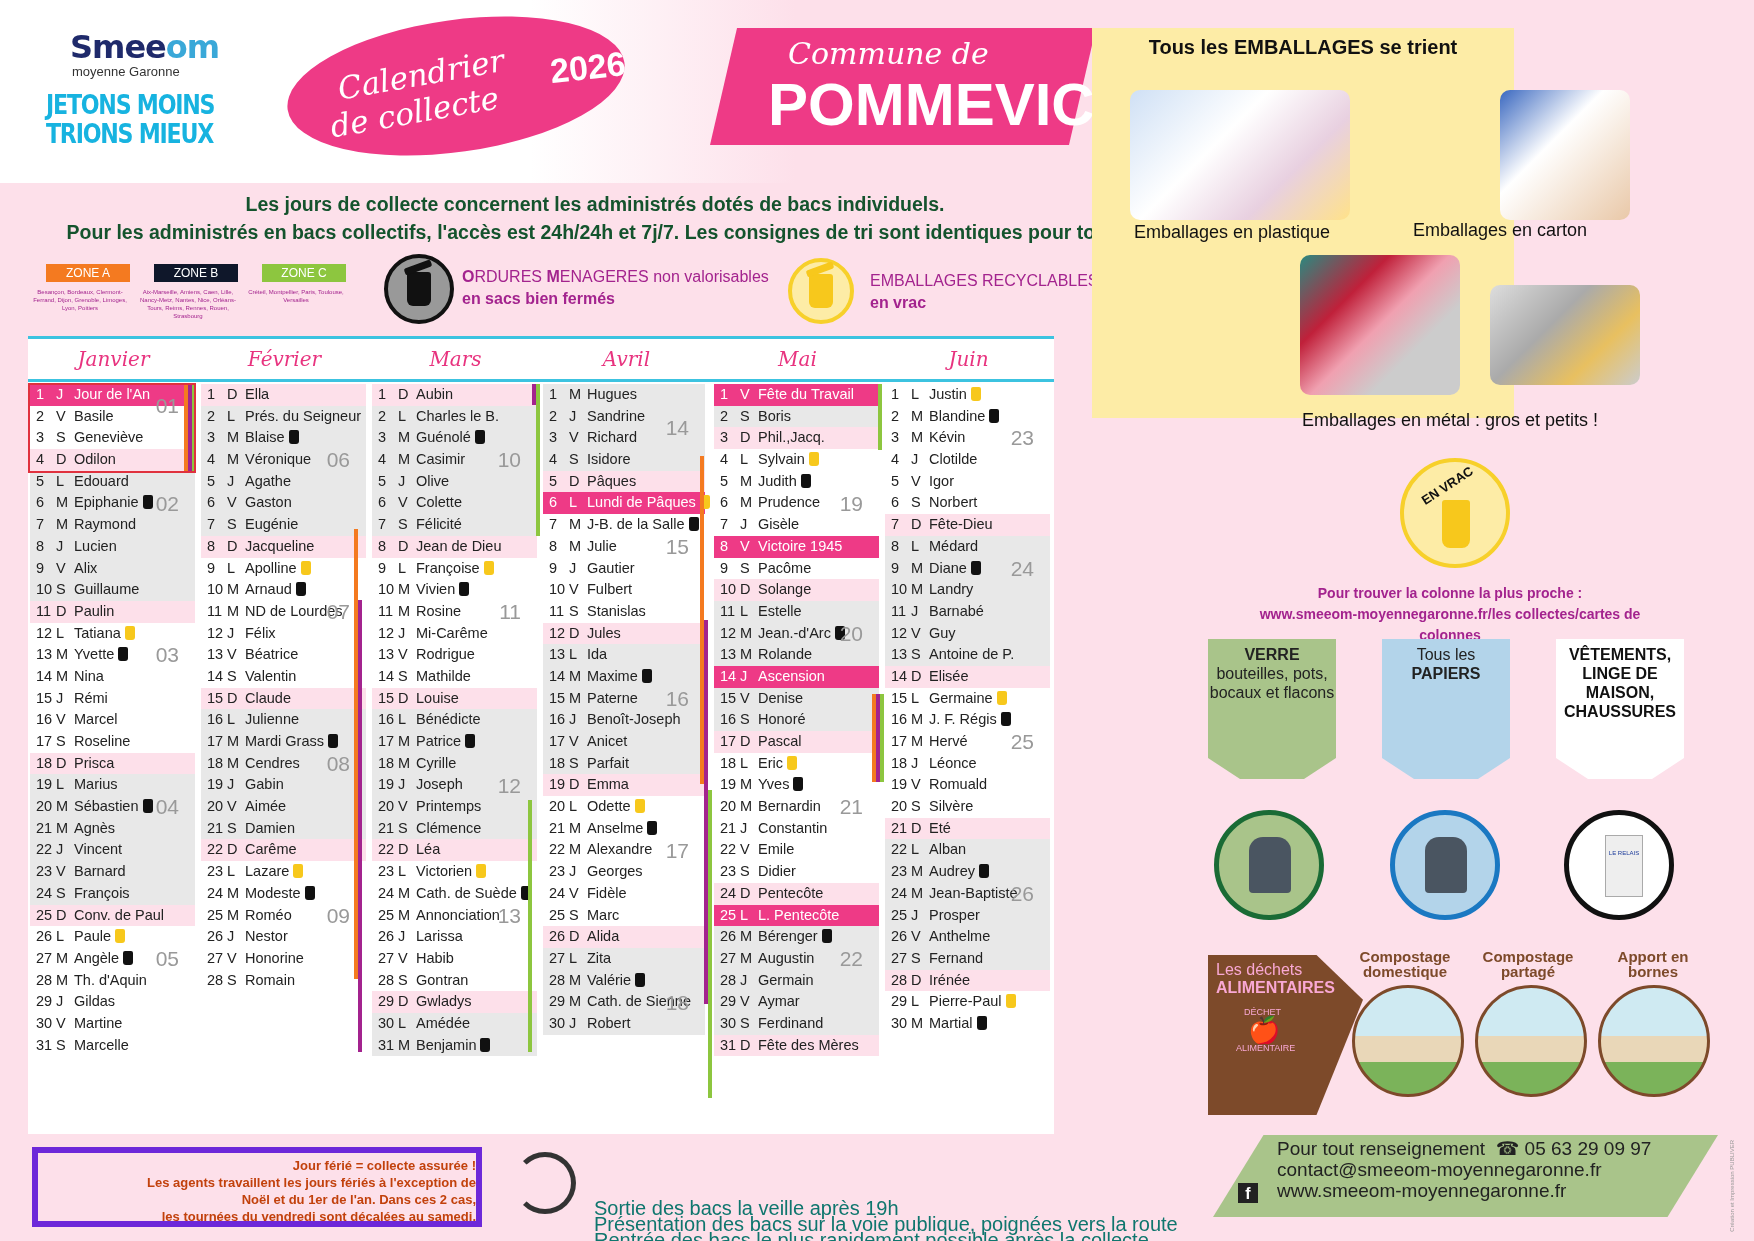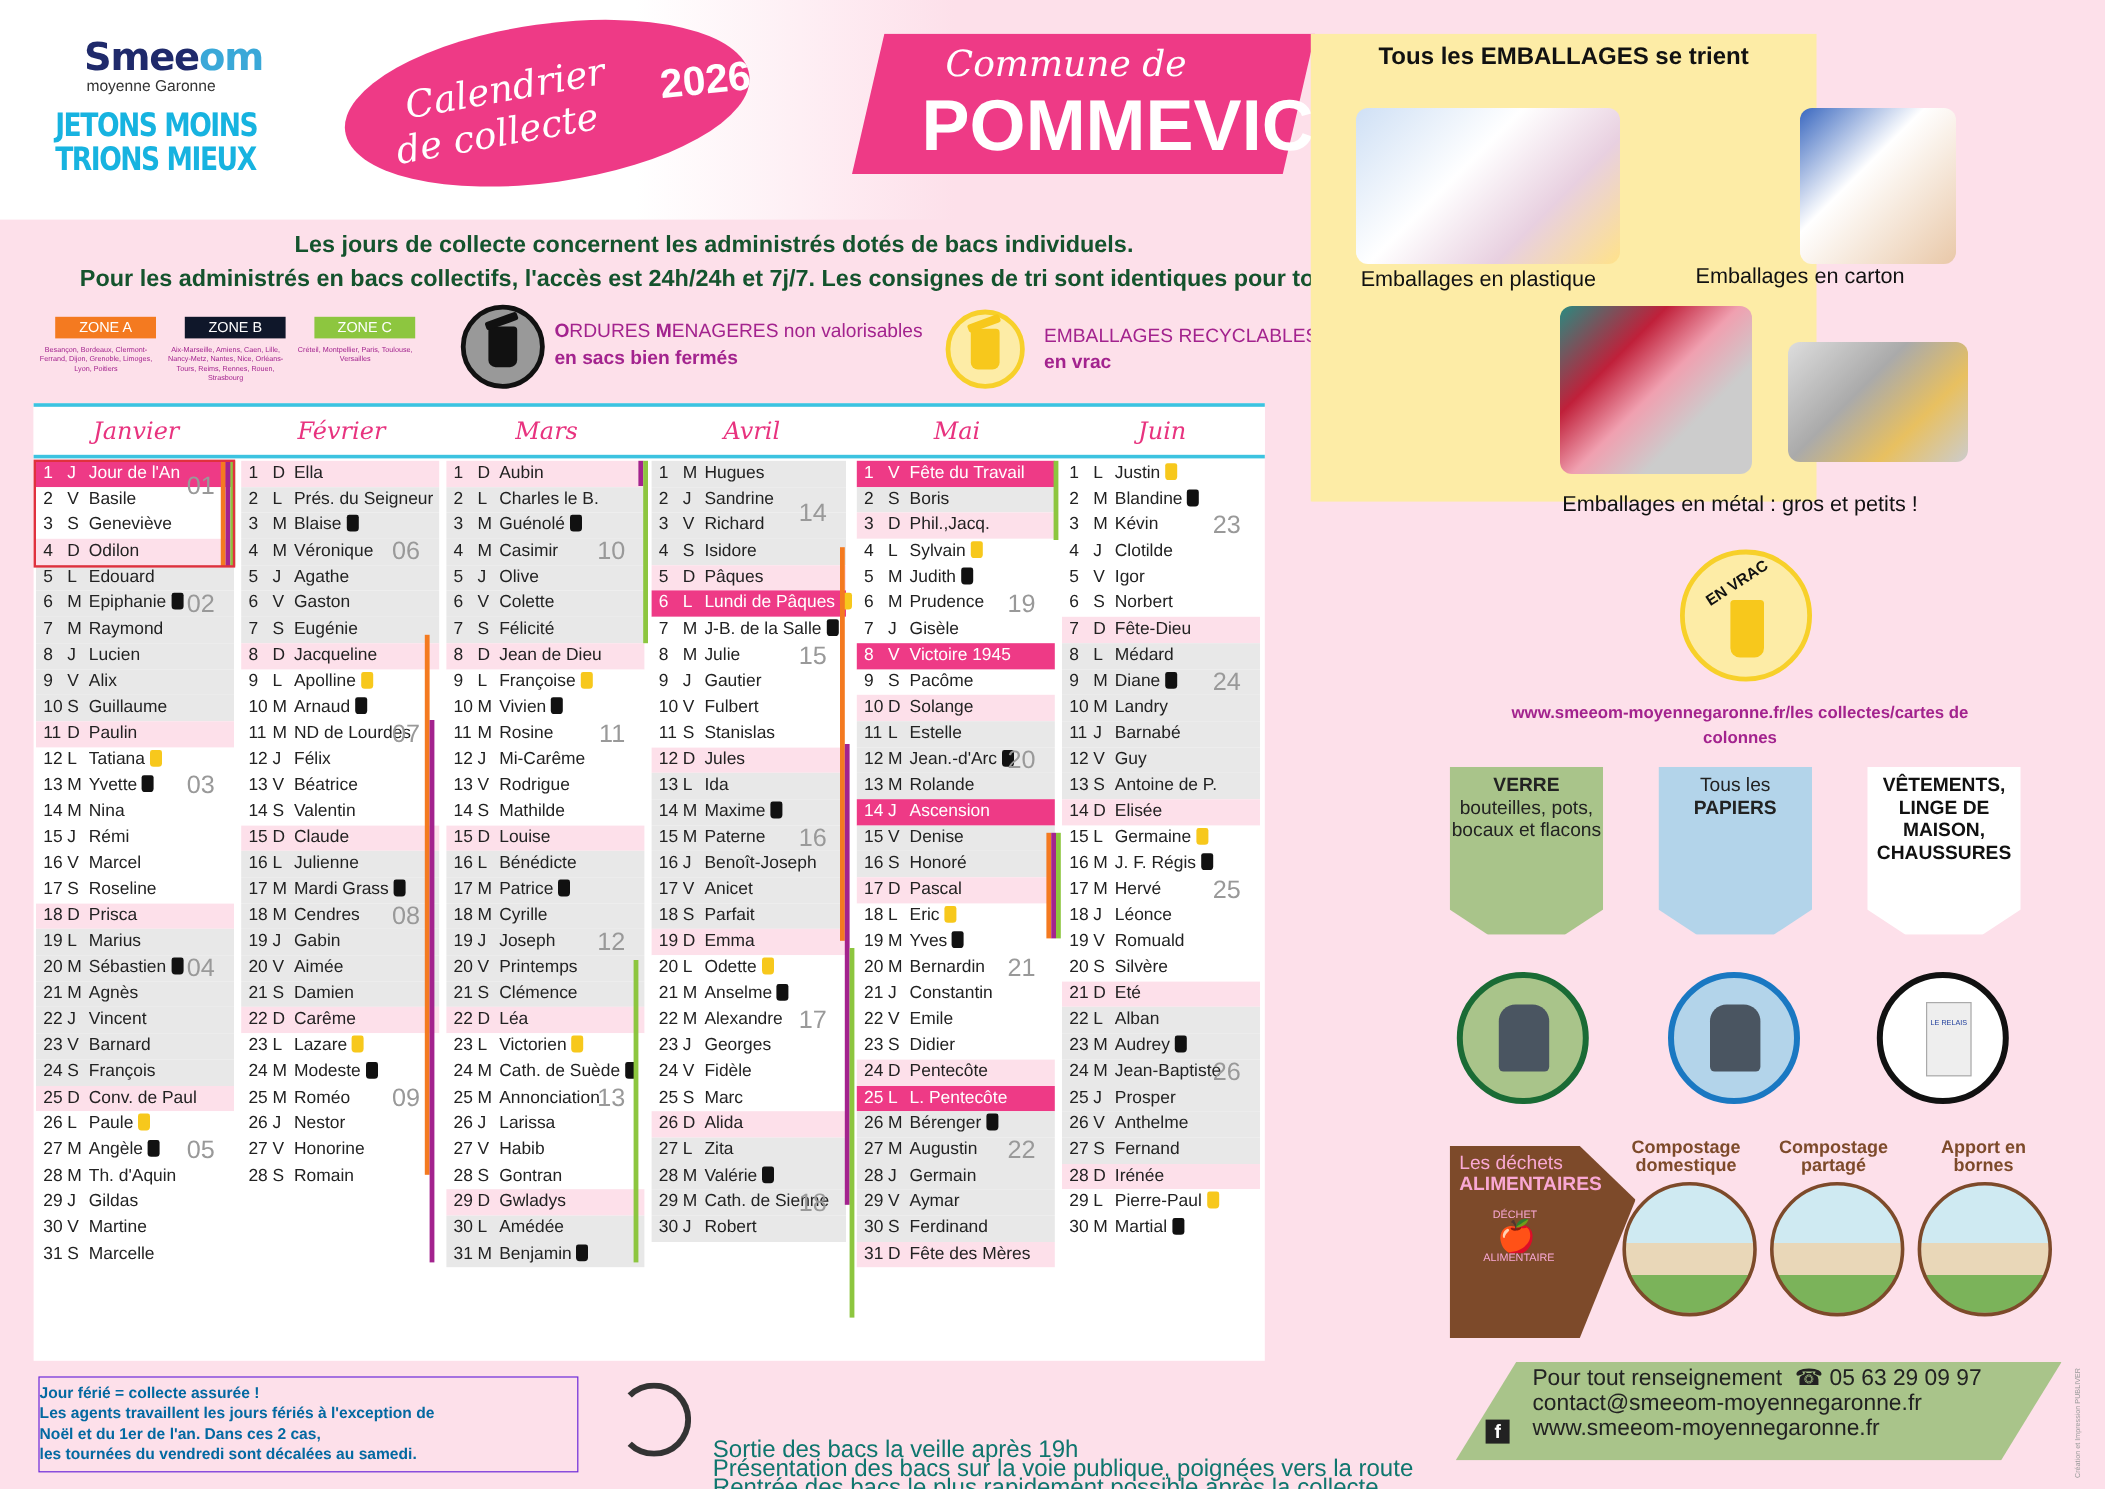--- a/index.html
+++ b/index.html
@@ -47,21 +47,21 @@
   .day.s { background: #fde0ea; }
   .day.h { background: #ee3a86; color: #fff; }
   .icn { display: inline-block; width: 10px; height: 14px; margin-left: 4px; vertical-align: -2px; border-radius: 2px 2px 3px 3px; }
   .icn.o { background: #111; }
   .icn.r { background: #f7c81c; }
   .wk { position: absolute; right: 16px; color: #999; font-size: 21px; font-weight: normal; }
 
   .bar { position: absolute; width: 4px; }
 
   
-  .ferie-box { left: 32px; top: 1147px; width: 450px; height: 80px; border: 1px solid #6d28d9; text-align: left; color: #0369a1; font-weight: bold; font-size: 13px; line-height: 17px; padding-top: 4px; }
+  .ferie-box { left: 32px; top: 1147px; width: 450px; height: 80px; border: 6px solid #6d28d9; text-align: right; color: #c2410c; font-weight: bold; font-size: 13px; line-height: 17px; padding-top: 4px; }
   .clock { left: 514px; top: 1152px; width: 62px; height: 62px; border-radius: 50%; border: 5px solid #333; border-left-color: transparent; }
   .times { left: 594px; top: 1160px; color: #0f766e; font-size: 20px; line-height: 16px; margin-top: 40px; }
 
   
   .emb-box { left: 1092px; top: 28px; width: 422px; height: 390px; background: #fdeca6; clip-path: polygon(0 0, 100% 0, 100% 100%, 50% 112%, 0 100%); }
   .emb-title { left: 1092px; top: 36px; width: 422px; text-align: center; font-size: 20px; font-weight: bold; color: #111; }
   .img-ph { border-radius: 10px; }
   .emb-cap { font-size: 18px; color: #111; text-align: center; }
   .envrac { left: 1253px; top: 410px; width: 110px; height: 110px; border-radius: 50%; background: #fdeca6; border: 4px solid #f7d02a; }
   .envrac-label { left: 1268px; top: 434px; font-size: 13px; font-weight: bold; transform: rotate(-33deg); color: #111; }
@@ -405,20 +405,21 @@
 <div class="abs emb-cap" style="left:1380px;top:220px;width:240px">Emballages en carton</div>
 <div class="abs img-ph" style="left:1300px;top:255px;width:160px;height:140px;background:linear-gradient(135deg,#2a8a80,#c0203a 30%,#f0a0b0 50%,#ccc 70%)"></div>
 <div class="abs img-ph" style="left:1490px;top:285px;width:150px;height:100px;background:linear-gradient(135deg,#ddd,#aaa 40%,#e8c060 70%,#ccc)"></div>
 <div class="abs emb-cap" style="left:1250px;top:410px;width:400px">Emballages en métal : gros et petits !</div>
 
 <div class="abs envrac" style="left:1400px;top:458px"></div>
 <div class="abs envrac-label" style="left:1418px;top:478px">EN VRAC</div>
 <div class="abs" style="left:1442px;top:500px;width:28px;height:48px;background:#f7c81c;border-radius:3px 3px 8px 8px"></div>
 
 <div class="abs colonne-text" style="left:1230px;top:583px">
+  <div>Pour trouver la colonne la plus proche :</div>
   <div>www.smeeom-moyennegaronne.fr/les collectes/cartes de colonnes</div>
 </div>
 
 <div class="abs apport" style="left:1208px;top:639px;background:#a9c48a;color:#222">
   <div style="font-weight:bold">VERRE</div>
   <div>bouteilles, pots, bocaux et flacons</div>
 </div>
 <div class="abs apport" style="left:1382px;top:639px;background:#b3d4ea;color:#222">
   <div>Tous les</div>
   <div style="font-weight:bold">PAPIERS</div>

